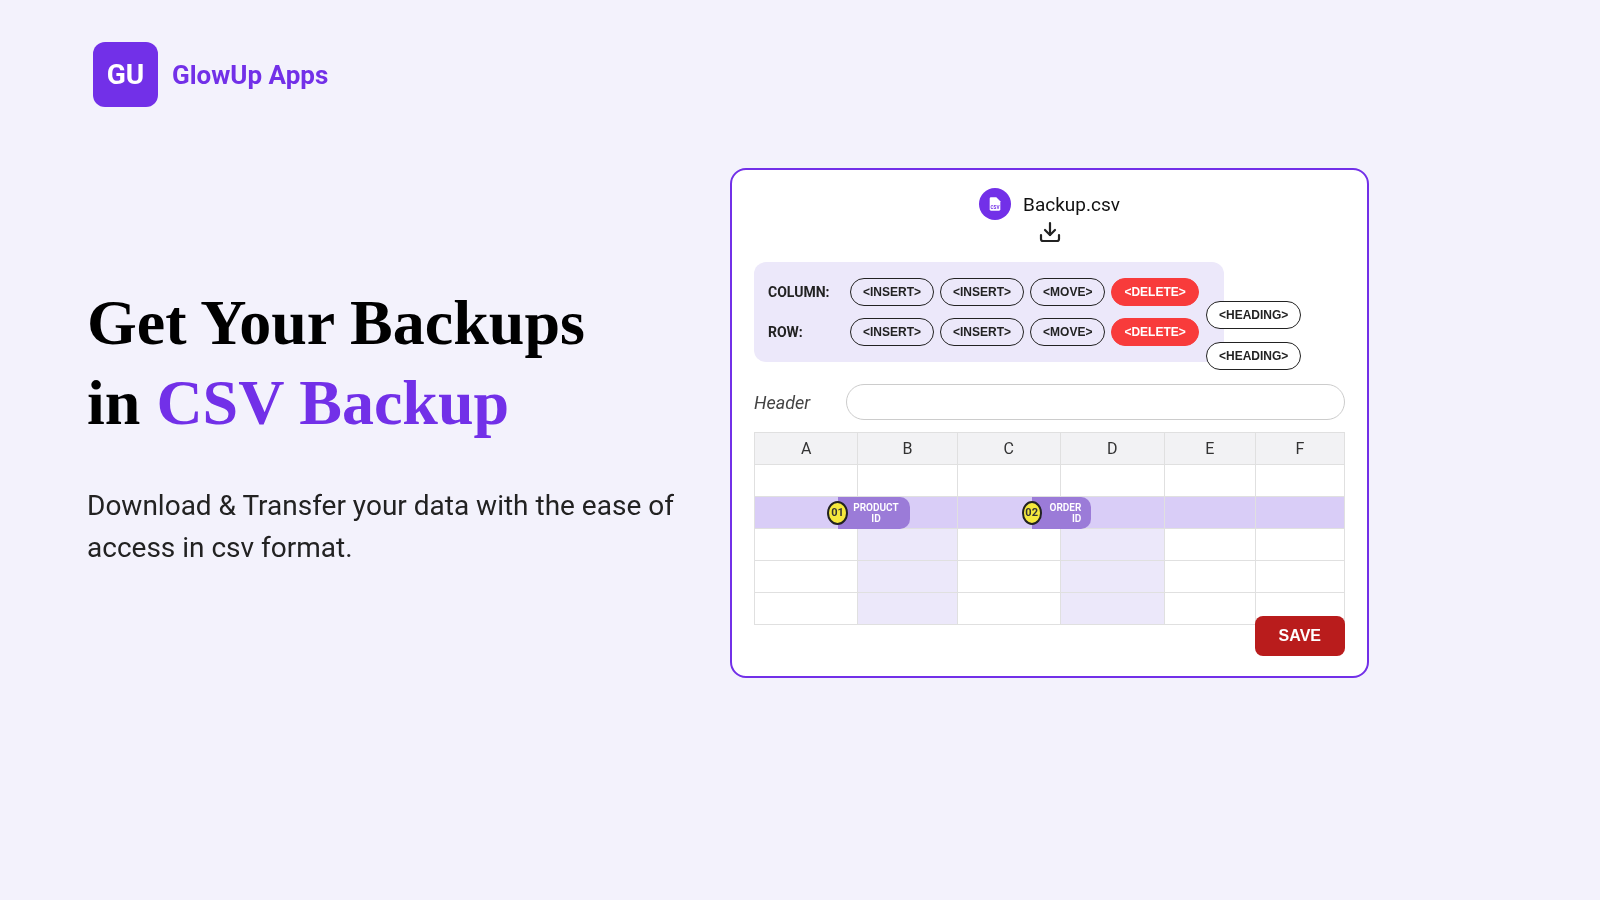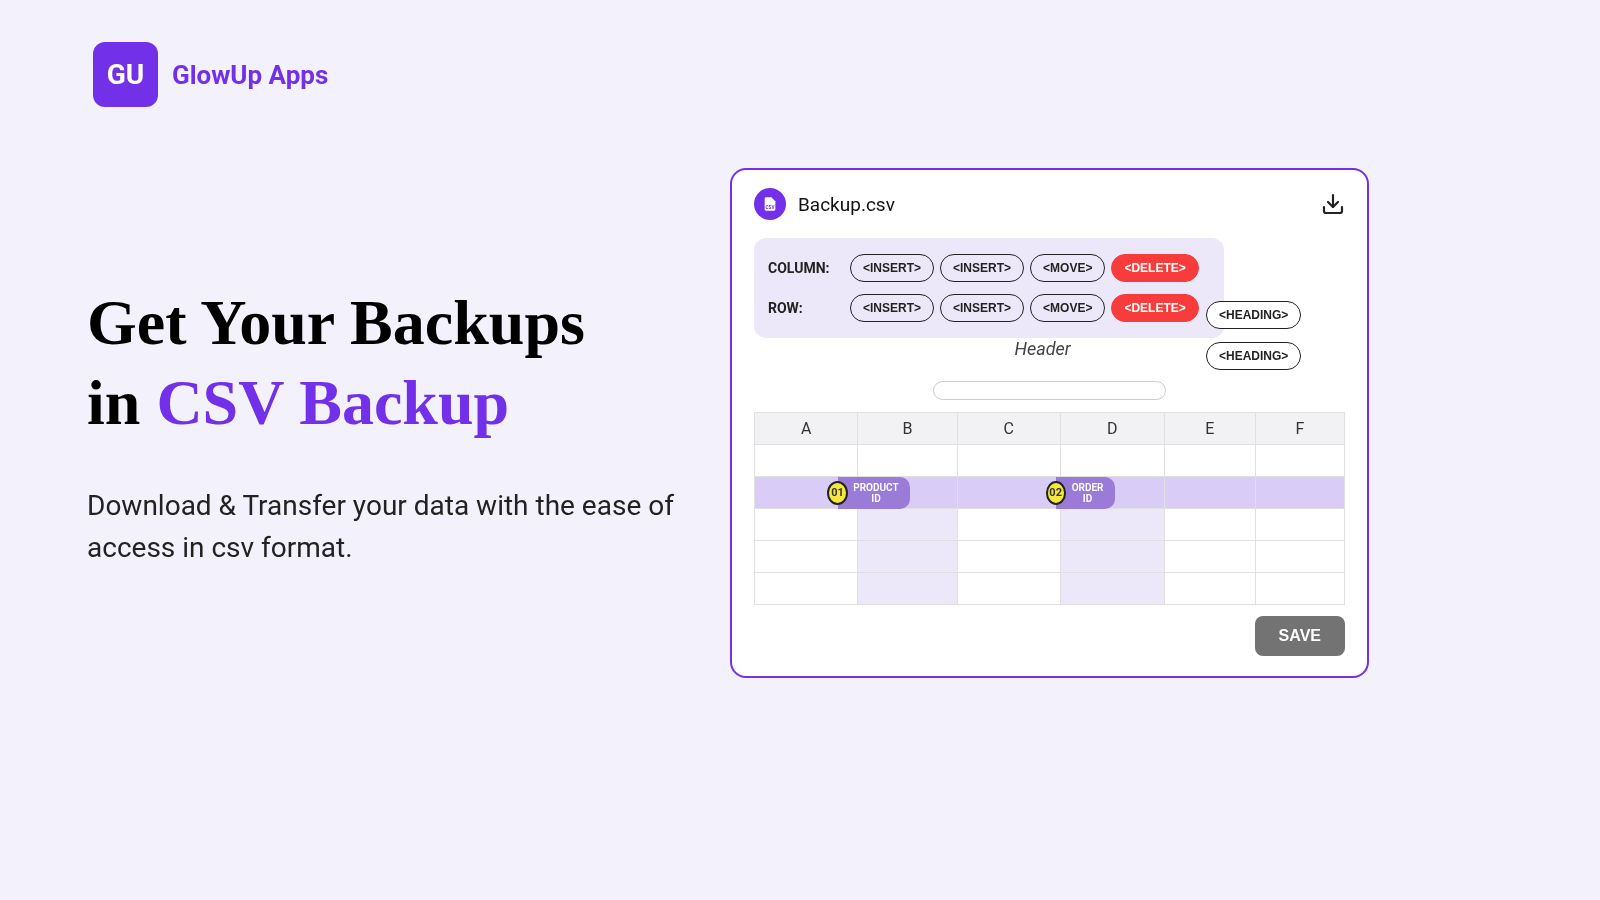--- a/index.html
+++ b/index.html
@@ -68,20 +68,21 @@
       background: white;
       border: 2px solid #7230e8;
       border-radius: 16px;
       padding: 18px 22px;
     }
     .panel-header {
       display: flex;
       align-items: center;
       justify-content: space-between;
       margin-bottom: 18px;
+      flex-direction: column;
     }
     .file-section {
       display: flex;
       align-items: center;
       gap: 12px;
     }
     .csv-icon-circle {
       width: 32px;
       height: 32px;
       border-radius: 50%;
@@ -103,20 +104,21 @@
     }
     .download-icon {
       width: 24px;
       height: 24px;
     }
     .controls-box {
       background: #ece8fa;
       border-radius: 12px;
       padding: 16px 14px;
       width: 470px;
+      margin-bottom: 22px;
     }
     .control-row {
       display: flex;
       align-items: center;
       gap: 6px;
     }
     .control-row + .control-row { margin-top: 12px; }
     .control-label {
       width: 76px;
       font-size: 14px;
@@ -151,21 +153,20 @@
       cursor: pointer;
       margin-top: 36px;
     }
     .heading-btn.r1 { top: 266px; left: 1206px; transform: translateY(-1px); }
     .heading-btn.r2 { top: 307px; left: 1206px; transform: translateY(-1px); }
     .header-row {
       display: flex;
       align-items: center;
       gap: 22px;
       margin-bottom: 12px;
-      flex-direction: column;
     }
     .header-label {
       font-size: 18px;
       font-style: italic;
       color: #444;
       width: 70px;
     }
     .header-input {
       flex: 1;
       height: 36px;
@@ -230,21 +231,21 @@
       padding: 5px 10px 5px 14px;
       border-radius: 0 10px 10px 0;
       margin-left: -10px;
     }
     .tag.t1 { left: 72px; }
     .tag.t2 { left: 268px; }
     .save-btn {
       position: absolute;
       bottom: 20px;
       right: 22px;
-      background: #737373;
+      background: #b91c1c;
       color: white;
       border: none;
       border-radius: 8px;
       padding: 11px 24px;
       font-size: 16px;
       font-weight: 600;
       cursor: pointer;
     }
   </style>
 </head>
@@ -331,21 +332,21 @@
       </tr>
       <tr class="highlight">
         <td style="position:relative;">
           <div class="tag t1">
             <div class="badge">01</div>
             <div class="tag-label">PRODUCT ID</div>
           </div>
         </td>
         <td></td>
         <td style="position:relative;">
-          <div class="tag t2" style="left:88px;">
+          <div class="tag t2" style="left:64px;text-align:right;">
             <div class="badge">02</div>
             <div class="tag-label">ORDER ID</div>
           </div>
         </td>
         <td></td>
           <td></td>
           <td></td>
       </tr>
       <tr class="faded">
         <td></td>

